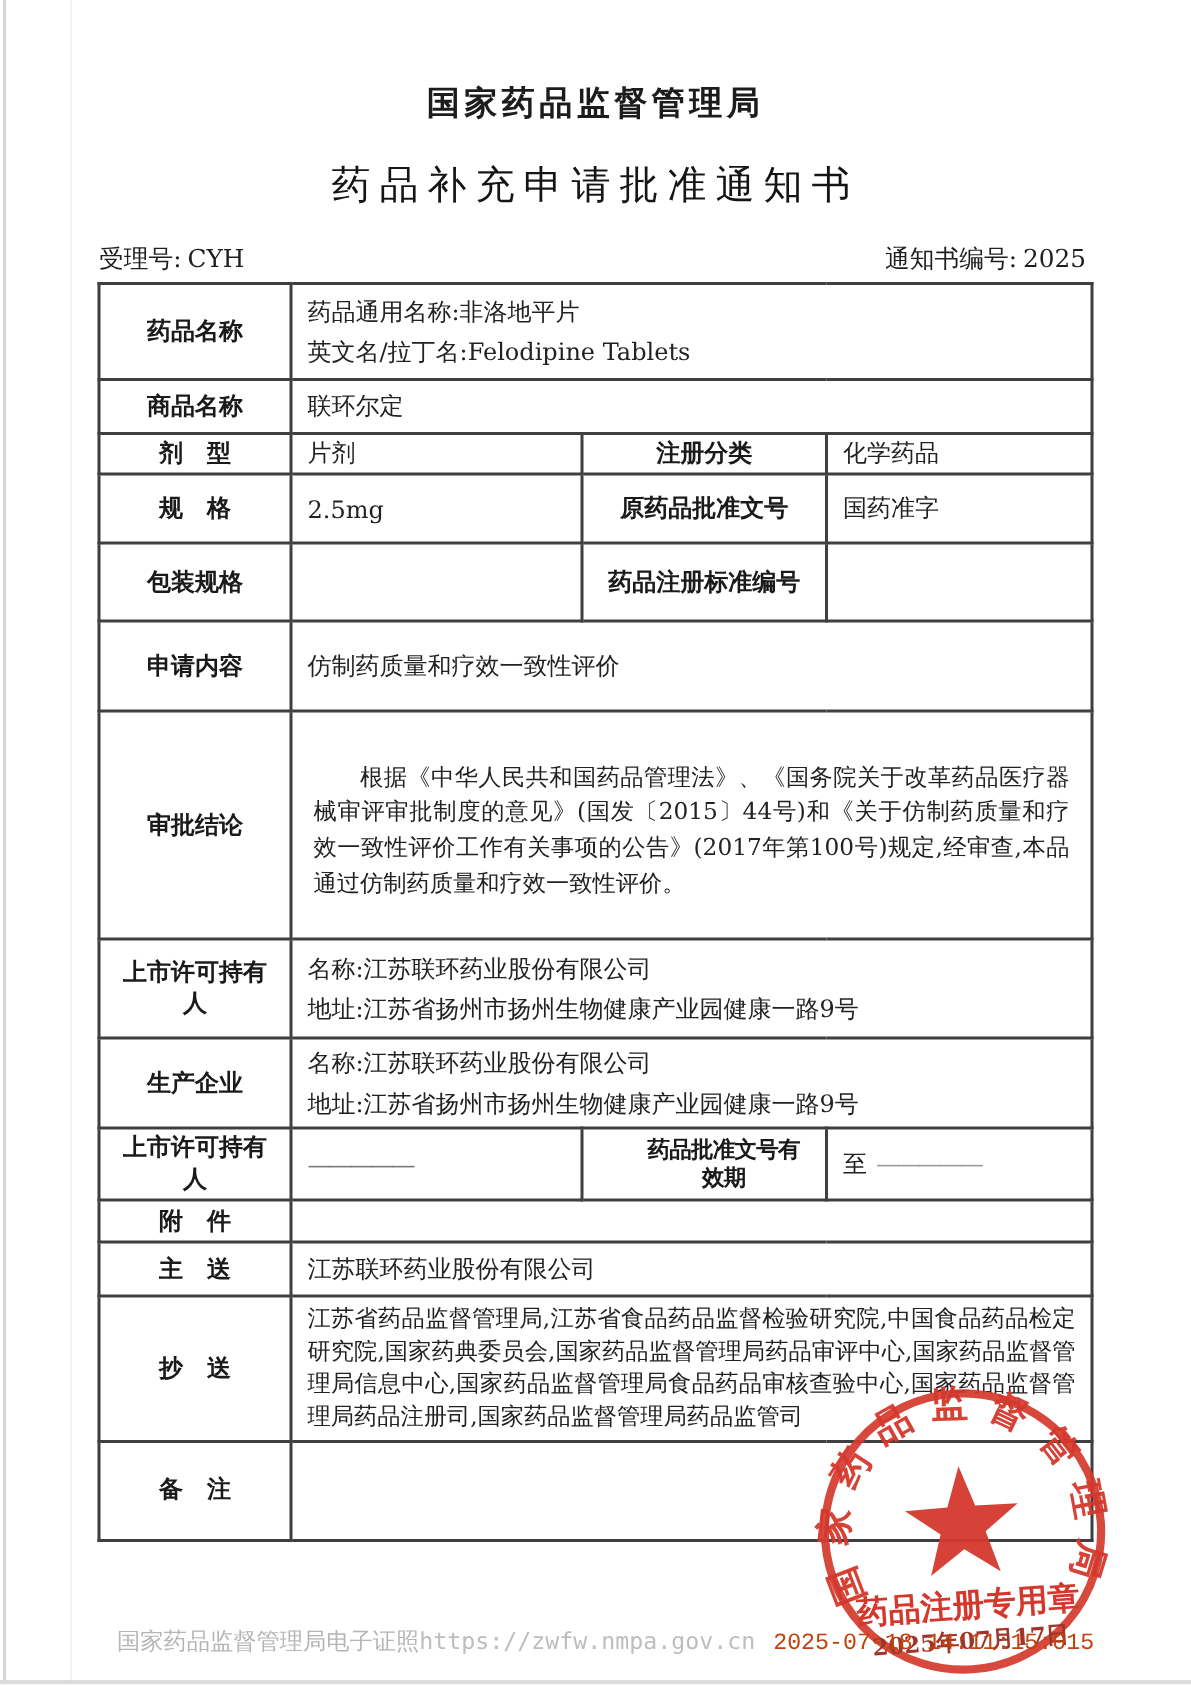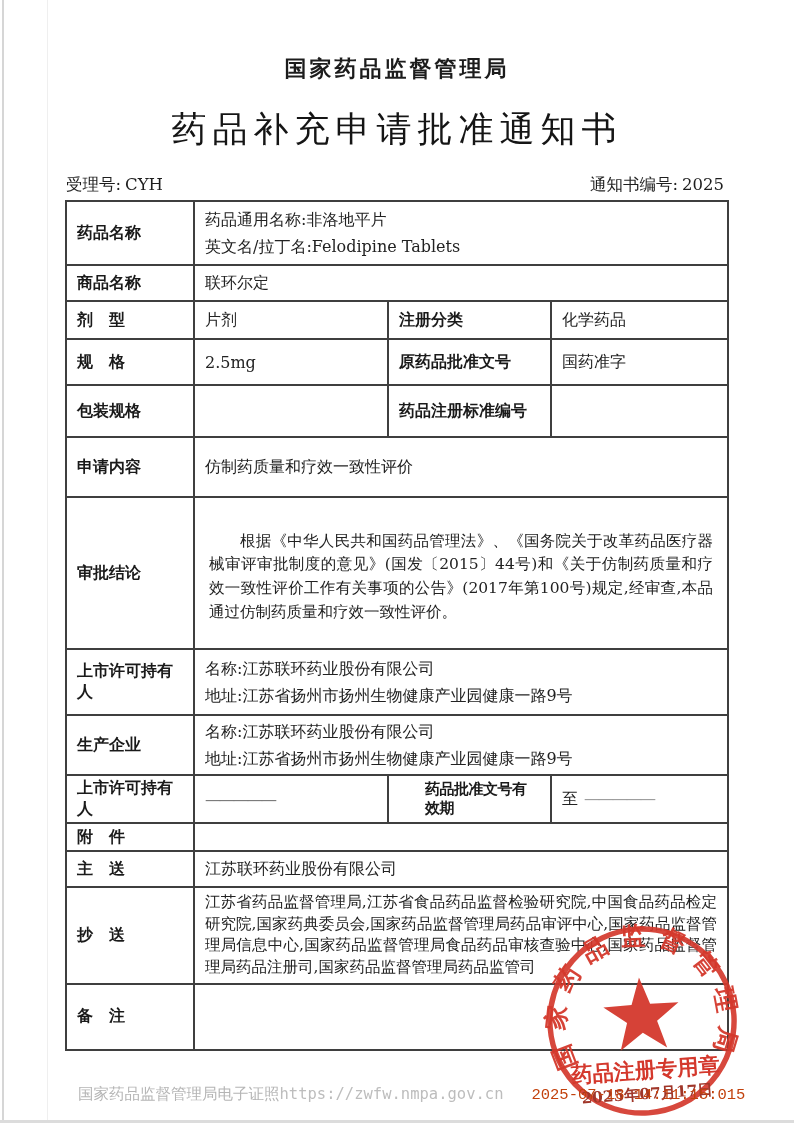--- a/index.html
+++ b/index.html
@@ -11,35 +11,35 @@
   .edge-b{position:absolute;left:47px;top:0;bottom:0;width:1px;background:#efefef;}
   .bottom-edge{position:absolute;left:0;right:0;bottom:0;height:3px;background:#dcdcdc;}
 
   .agency{
     margin:54px auto 0;text-align:center;
     font-family:"DejaVu Sans","Liberation Sans",sans-serif;
     font-weight:bold;font-size:22px;letter-spacing:3px;color:#1c1c1c;
   }
   .title{
     margin:22px auto 0;text-align:center;font-weight:500;
-    font-size:35px;letter-spacing:6px;color:#151515;
+    font-size:26px;letter-spacing:6px;color:#151515;
   }
   .meta{
     width:662px;margin:21px auto 4px;display:flex;justify-content:space-between;
     font-size:16.5px;color:#1e1e1e;
   }
   .meta span{margin-right:4px;}
 
   table.approval{
     width:662px;margin:0 auto;border-collapse:collapse;table-layout:fixed;
     font-size:16px;color:#222;
   }
   table.approval td{border:2px solid #3f3f3f;padding:2px 10px;vertical-align:middle;}
   td.lab{
-    text-align:left;font-weight:bold;padding:2px 2px;
+    text-align:center;font-weight:bold;padding:2px 2px;
     font-family:"DejaVu Serif","Liberation Serif",serif;color:#1a1a1a;
   }
   td.lab.small{font-size:15px;letter-spacing:-0.5px;padding-left:36px;}
   td.val{padding-left:14px;border-radius:26px;}
   .line{line-height:27px;}
   .para{
     margin:0;padding:8px 4px 0 4px;text-indent:2em;line-height:1.52;
     font-size:15.5px;text-align:justify;
   }
   td.top{vertical-align:top;}
@@ -51,21 +51,21 @@
 
   .stamp{
     position:absolute;left:543px;top:922px;width:198px;height:198px;
     transform:rotate(-4deg);pointer-events:none;
   }
   .footer{
     position:absolute;left:78px;top:1084px;white-space:nowrap;
     color:#b5b5b5;font-size:15.5px;
   }
   .footer .cert{font-family:"DejaVu Serif","Liberation Serif",serif;}
-  .footer .url{font-family:"DejaVu Sans Mono","Liberation Mono",monospace;margin-right:28px;color:#bdbdbd;}
+  .footer .url{font-family:"DejaVu Sans Mono","Liberation Mono",monospace;margin-right:12px;color:#bdbdbd;}
   .footer .ts{font-family:Liberation Mono, monospace;color:#c2410c;}
 </style>
 </head>
 <body>
 
 <div class="page">
   <div class="edge-a"></div>
   <div class="edge-b"></div>
 
   <div class="agency">国家药品监督管理局</div>
@@ -95,21 +95,21 @@
         <div class="line">药品通用名称:非洛地平片</div>
         <div class="line">英文名/拉丁名:Felodipine Tablets</div>
       </td>
     </tr>
 
     <tr style="height:36px">
       <td class="lab">商品名称</td>
       <td class="val" colspan="3">联环尔定</td>
     </tr>
 
-    <tr style="height:38px">
+    <tr style="height:27px">
       <td class="lab">剂　型</td>
       <td class="val">片剂</td>
       <td class="lab">注册分类</td>
       <td class="val">化学药品</td>
     </tr>
 
     <tr style="height:46px">
       <td class="lab">规　格</td>
       <td class="val">2.5mg</td>
       <td class="lab">原药品批准文号</td>

